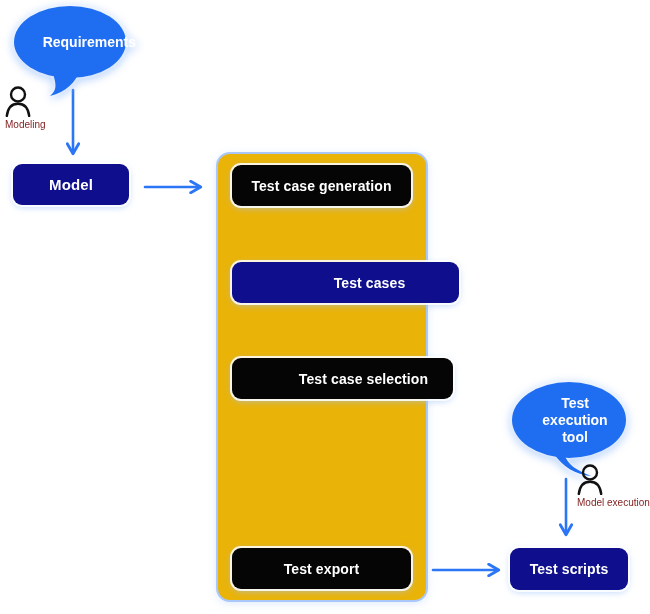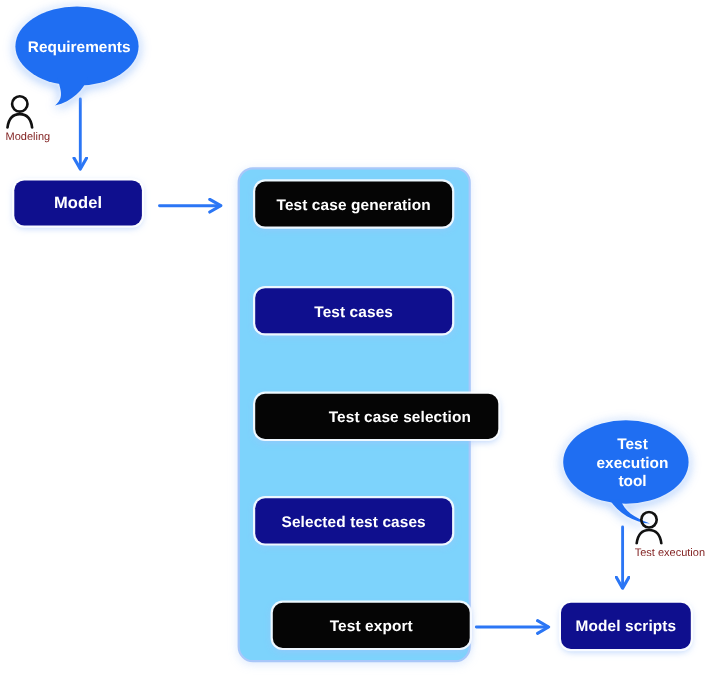--- a/index.html
+++ b/index.html
@@ -18,34 +18,34 @@
   }
   .node--navy{background:#0f0f8e;}
   .node--black{background:#050505;}
   .node-model{left:13px;top:164px;width:116px;height:41px;font-size:15px;}
   .node-scripts{left:510px;top:548px;width:118px;height:42px;}
 
   
   .pipeline{
     position:absolute;left:216px;top:152px;width:212px;height:450px;
     box-sizing:border-box;border:2px solid #a9c7f9;border-radius:14px;
-    background:#7dd3fc;box-shadow:0 2px 8px rgba(170,200,250,.35);
+    background:#eab308;box-shadow:0 2px 8px rgba(170,200,250,.35);
   }
   .pipeline .node{left:14px;width:179px;height:41px;}
-  .p0{top:11px;}.p1{top:108px;}.p2{top:204px;padding-left:42px;}.p3{top:299px;}.p4{top:394px;margin-left:16px;}
+  .p0{top:11px;}.p1{top:108px;padding-left:48px;}.p2{top:204px;padding-left:42px;}.p3{top:299px;}.p4{top:394px;}
 
   
   .bubble{position:absolute;filter:drop-shadow(0 0 2px #ffffff) drop-shadow(0 2px 5px rgba(150,190,250,.85));}
   .bubble svg{display:block;}
   .bubble-text{
     position:absolute;left:0;right:0;text-align:center;color:#ffffff;
     font-weight:700;font-size:14px;line-height:17px;
   }
   .bubble-req{left:8px;top:2px;width:128px;height:102px;}
-  .bubble-req .bubble-text{top:32px;}
+  .bubble-req .bubble-text{top:32px;text-align:right;}
   .bubble-exec{left:506px;top:380px;width:132px;height:102px;}
   .bubble-exec .bubble-text{top:15px;left:26px;right:20px;}
 
   
   .actor{position:absolute;display:flex;flex-direction:column;align-items:flex-start;color:#7f1d1d;}
   .actor svg{display:block;}
   .actor-label{font-size:10px;margin-top:2px;white-space:nowrap;}
   .actor-modeling{left:5px;top:86px;width:56px;}
   .actor-exec{left:577px;top:464px;width:76px;}
 </style>
@@ -87,35 +87,34 @@
     </svg>
     <div class="actor-label">Modeling</div>
   </div>
 
   <div class="node node--navy node-model">Model</div>
 
   <div class="pipeline">
     <div class="node node--black p0">Test case generation</div>
     <div class="node node--navy  p1">Test cases</div>
     <div class="node node--black p2">Test case selection</div>
-    <div class="node node--navy  p3">Selected test cases</div>
     <div class="node node--black p4">Test export</div>
   </div>
 
   <div class="bubble bubble-exec">
     <svg width="132" height="102" viewBox="0 0 132 102">
       <ellipse cx="63" cy="40" rx="57" ry="38" fill="#1f6ef2"></ellipse>
       <path d="M58 74 C62 85 70 90 85 96 C70 95 56 86 48 74 Z" fill="#1f6ef2"></path>
     </svg>
     <div class="bubble-text">Test execution tool</div>
   </div>
 
   <div class="actor actor-exec">
     <svg width="26" height="31" viewBox="0 0 26 31">
       <circle cx="13" cy="8.5" r="7" fill="none" stroke="#111111" stroke-width="2.4"></circle>
       <path d="M1.8 30 C3 20.5 7.5 17.8 13 17.8 C18.5 17.8 23 20.5 24.2 30" fill="none" stroke="#111111" stroke-width="2.4" stroke-linecap="round"></path>
     </svg>
-    <div class="actor-label">Test execution</div>
+    <div class="actor-label">Model execution</div>
   </div>
 
-  <div class="node node--navy node-scripts">Model scripts</div>
+  <div class="node node--navy node-scripts">Test scripts</div>
 
 </div>
 
 </body></html>

